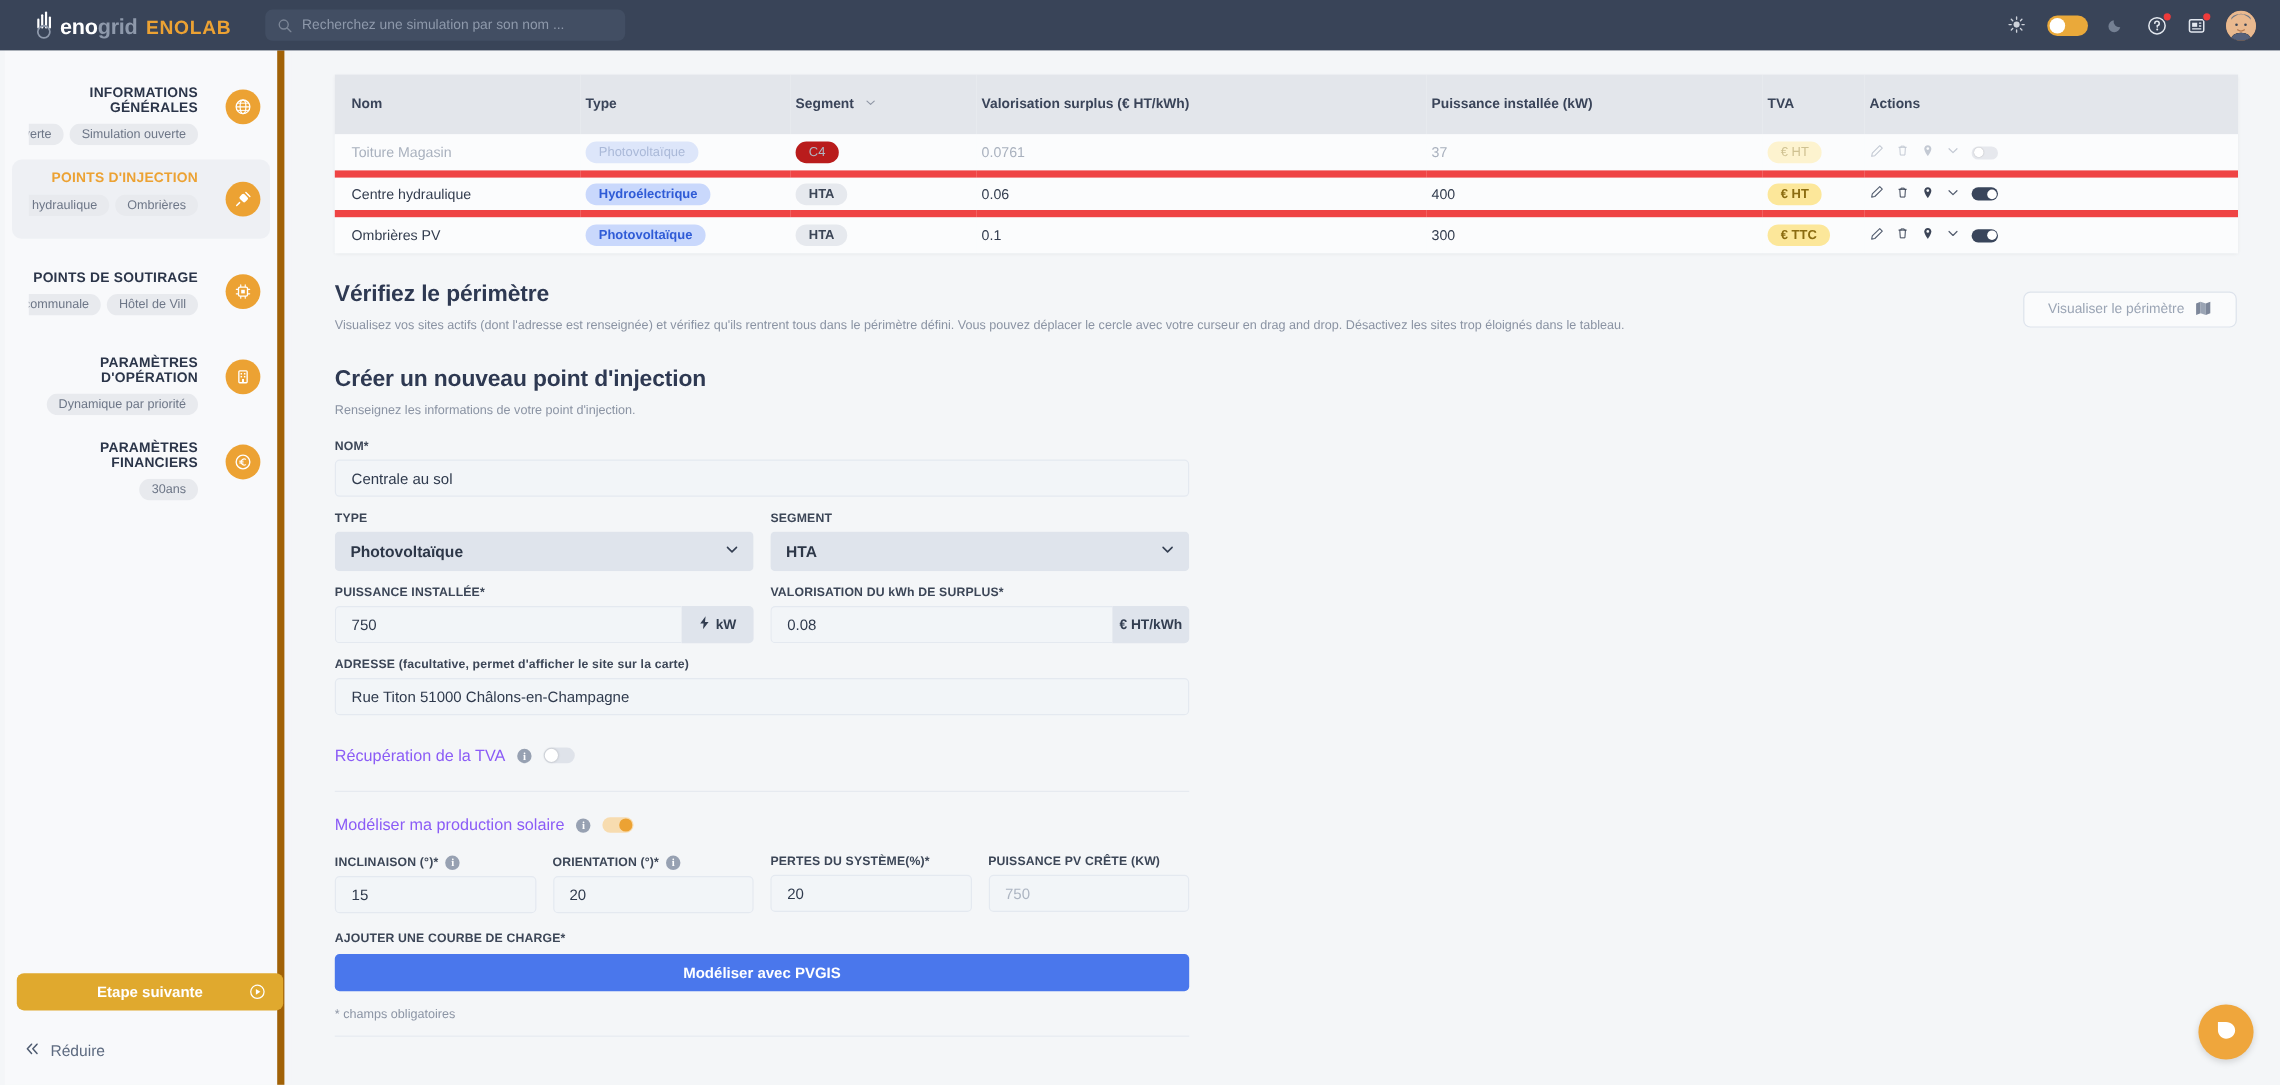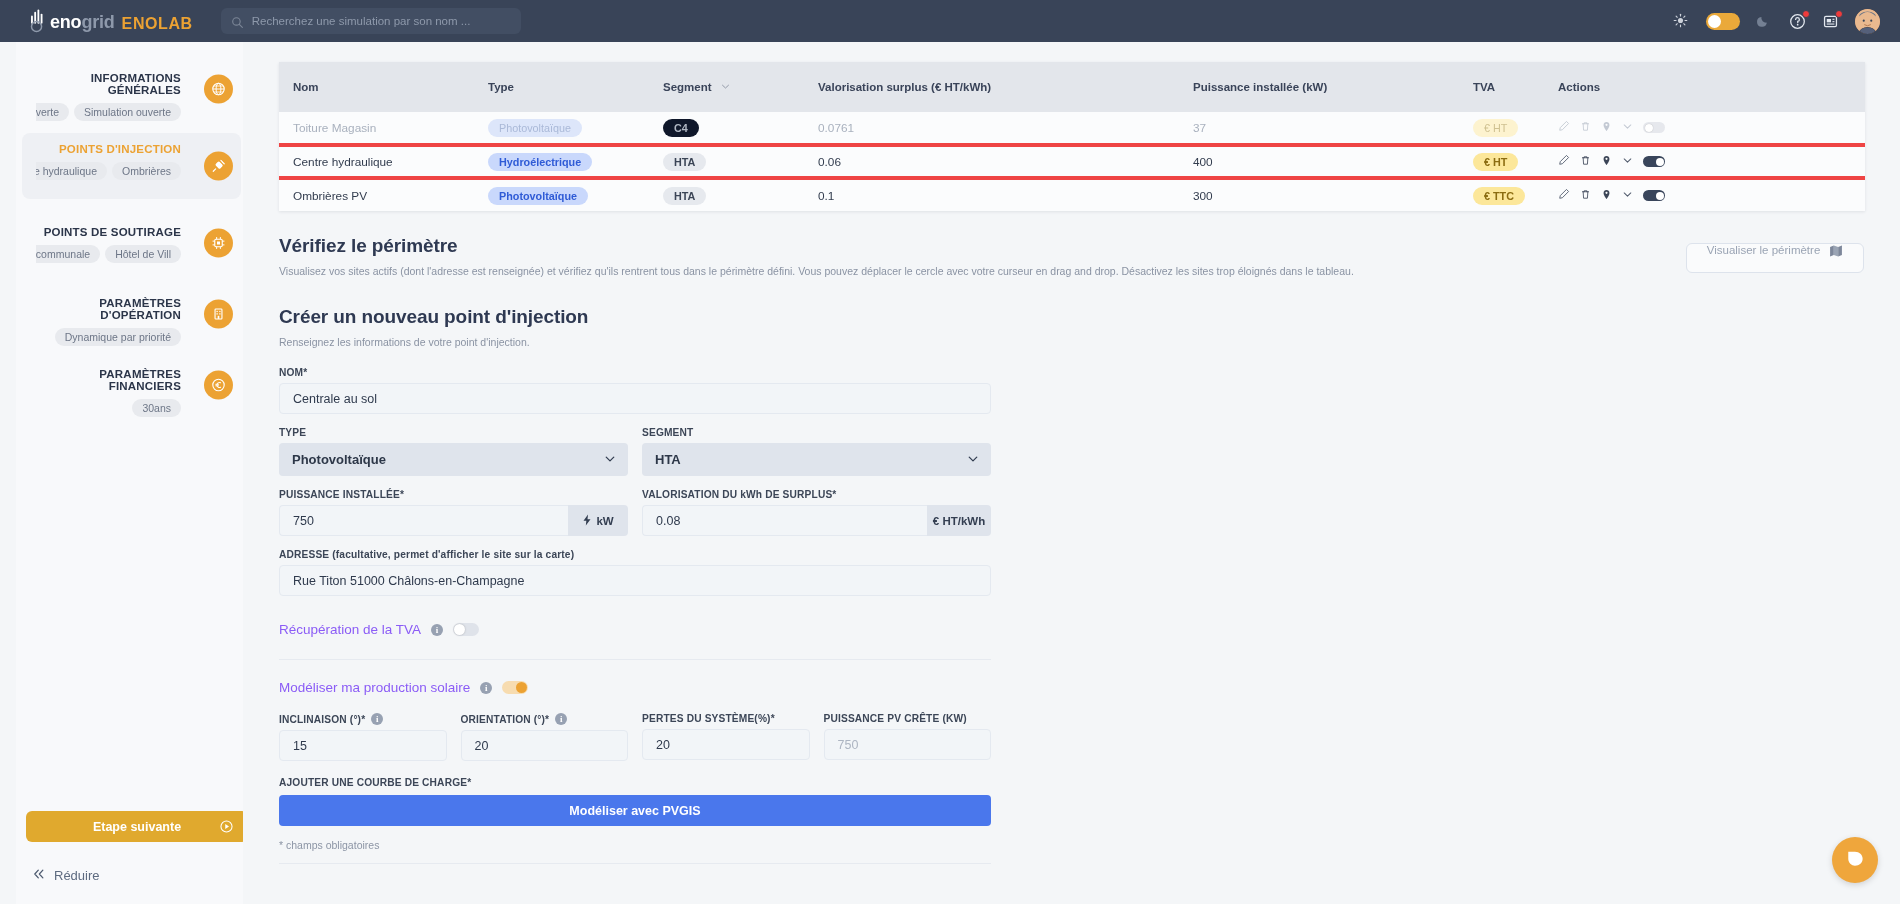--- a/index.html
+++ b/index.html
@@ -60,24 +60,24 @@
     background: #ef3b3b; border: 1px solid #394458;
   }
   .icon-badge-wrap { position: relative; display: flex; }
   .avatar {
     width: 25px; height: 25px; border-radius: 50%;
     background: #d9a074; overflow: hidden; position: relative; cursor: pointer;
   }
 
   
   .sidebar {
-    position: absolute; top: 42px; left: 16px;
+    position: absolute; top: 42px; left: 4px;
     width: 233px; height: 862px;
     background: #f8f9fb;
-    border-right: 2px solid #a16207;
+    border-right: 6px solid #a16207;
   }
   .nav-step {
     position: relative;
     padding: 10px 8px 12px 14px;
     border-radius: 8px;
     margin: 0 6px;
     cursor: pointer;
   }
   .nav-step.active { background: #eef0f4; }
   .nav-title {
@@ -133,33 +133,33 @@
     background: #fff;
     box-shadow: 0 1px 3px rgba(40,50,70,.10);
   }
   table { width: 100%; border-collapse: collapse; }
   thead tr { background: #e3e6eb; height: 50px; }
   thead th {
     font-size: 11.5px; font-weight: bold; color: #3a4459;
     text-align: left; padding: 0 0 0 4px; white-space: nowrap;
   }
   thead th .sort { margin-left: 6px; opacity: .6; }
-  tbody tr { height: 33px; border-bottom: 4px solid #ef4444; background:#fbfcfd; }
+  tbody tr { height: 33px; border-bottom: 6px solid #ef4444; background:#fbfcfd; }
   tbody tr:last-child { border-bottom: none; }
   tbody td { font-size: 11.8px; color: #323c4e; padding-left: 4px; }
   tbody tr.disabled td { color: #a9b1be; }
 
   .pill {
     display: inline-block; border-radius: 11px;
     font-size: 10.8px; font-weight: bold; padding: 3px 11px;
   }
   .pill-type { background: #c9d8fc; color: #2f5bd6; }
   .pill-type.dim { background: #dde6fa; color: #aab9d8; font-weight: normal; }
   .pill-seg { background: #e6e9ee; color: #3b4556; font-weight: bold; }
-  .pill-seg.dim { background: #0f172a; color: #b0b7c3; font-weight: bold; }
+  .pill-seg.dim { background: #b91c1c; color: #b0b7c3; font-weight: normal; }
   .pill-tva { background: #fce79a; color: #8b6c11; }
   .pill-tva.dim { background: #fdf3cf; color: #cfc191; font-weight: normal; }
 
   .actions { display: flex; align-items: center; gap: 10px; }
   .actions svg { cursor: pointer; }
   .row-toggle {
     width: 22px; height: 11px; border-radius: 6px;
     background: #39455b; position: relative; cursor: pointer;
   }
   .row-toggle .k { position:absolute; top:1.5px; right:1.5px; width:8px; height:8px; border-radius:50%; background:#fff; }
@@ -168,21 +168,21 @@
 
   
   .sec { margin: 24px 36px 0 36px; position: relative; }
   .sec h2 { font-size: 19px; color: #2e3952; font-weight: bold; letter-spacing: -0.1px; }
   .sec p.sub { font-size: 10.5px; color: #8a93a3; margin-top: 7px; line-height: 1.35; }
 
   .perimeter-btn {
     position: absolute; right: 0; top: 8px;
     width: 178px; height: 30px;
     border: 1px solid #dde3ec; border-radius: 6px; background: #fafbfc;
-    display: flex; align-items: flex-start; justify-content: center; gap: 9px;
+    display: flex; align-items: center; justify-content: center; gap: 9px;
     color: #9aa4b4; font-size: 11.5px; cursor: pointer;
   }
 
   
   .form { margin: 18px 36px 0 36px; width: 712px; }
   .flabel {
     font-size: 10.2px; font-weight: bold; color: #3c4657;
     letter-spacing: .15px; margin-bottom: 5px; display: flex; align-items: center; gap: 6px;
   }
   .finput {

